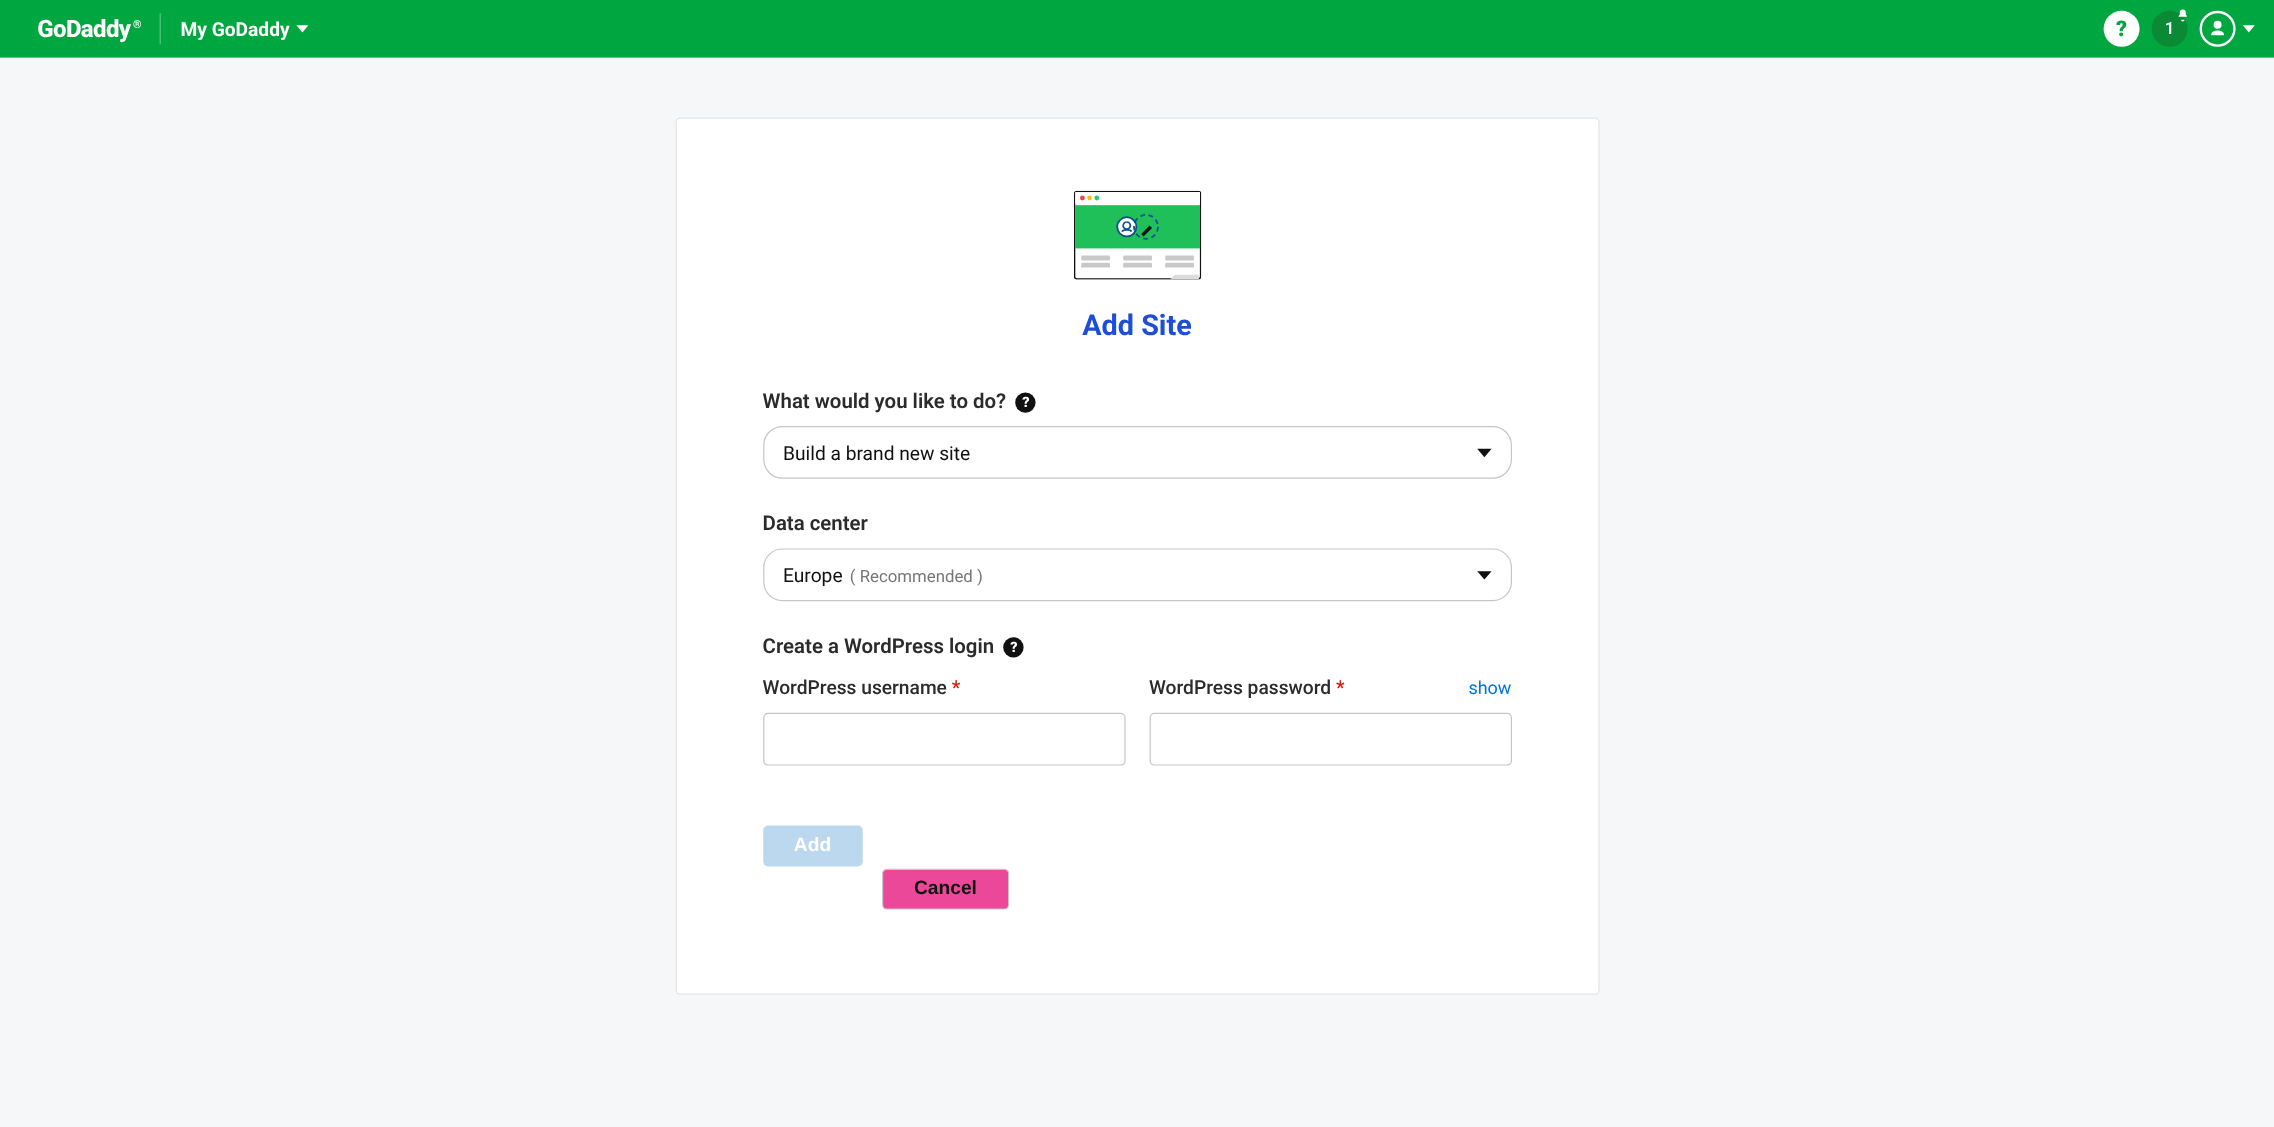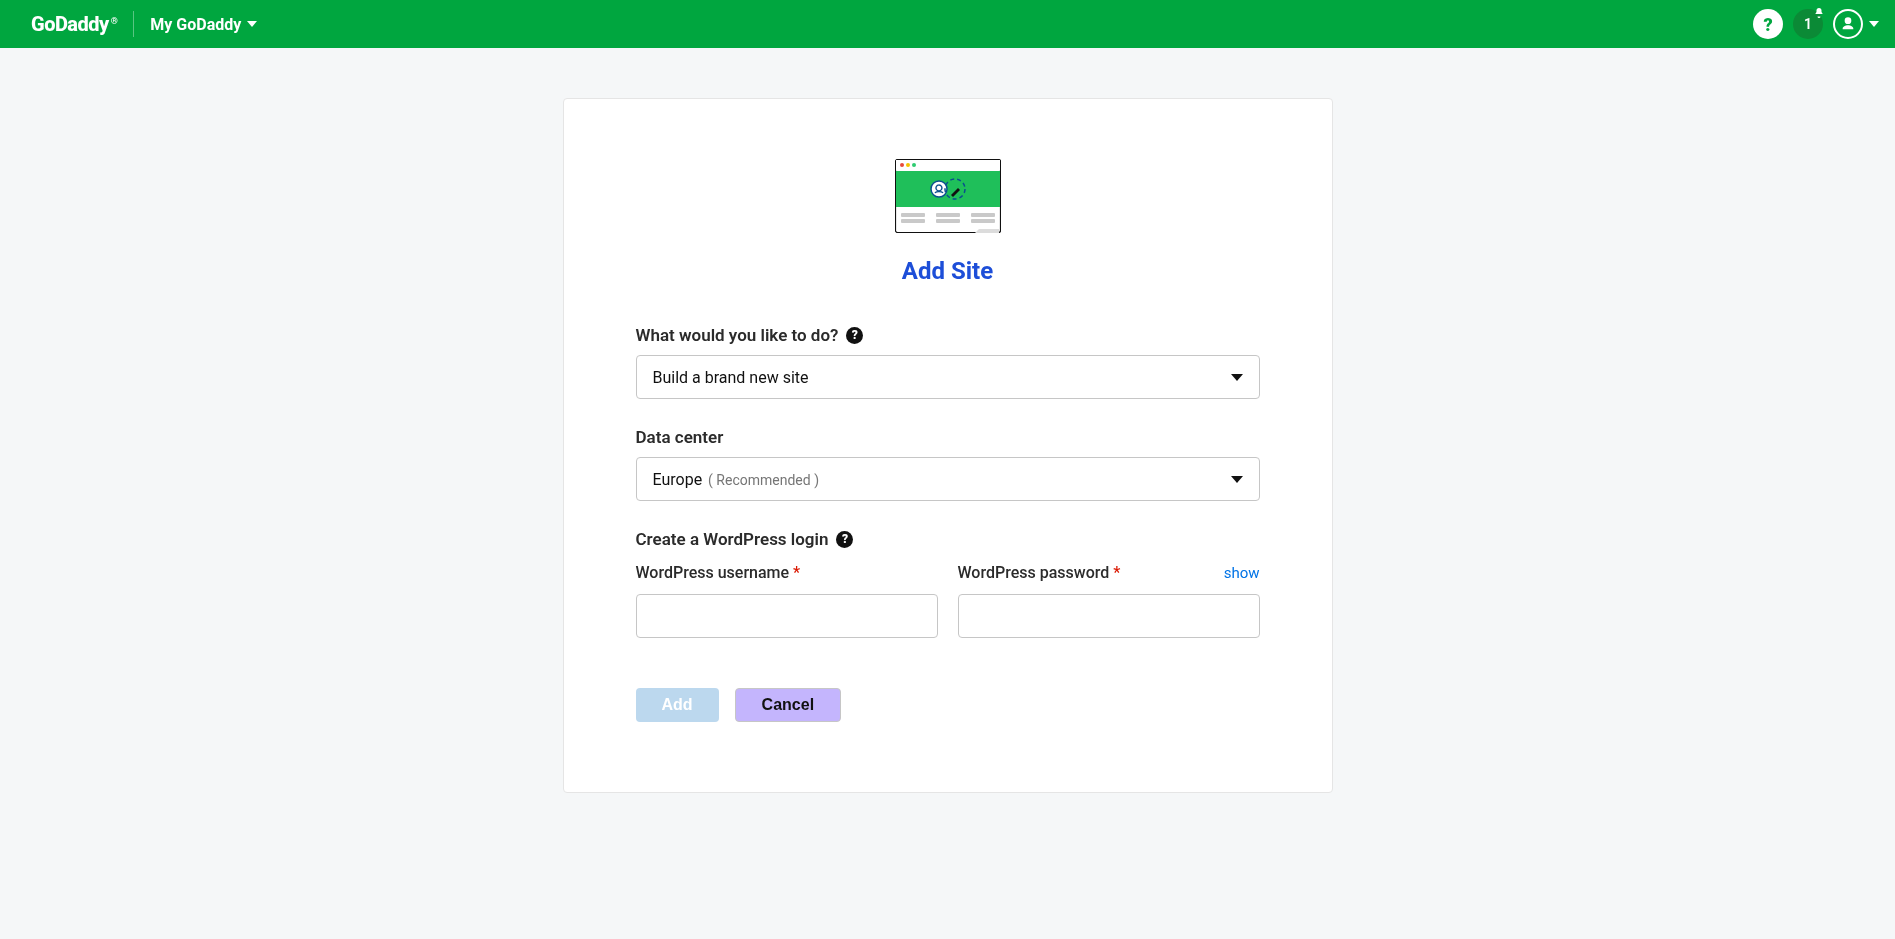--- a/index.html
+++ b/index.html
@@ -127,21 +127,21 @@
     background:#111; color:#fff;
     display:inline-flex; align-items:center; justify-content:center;
     font-size:12px; font-weight:900;
     cursor:pointer;
   }
 
   .select {
     width:100%;
     height:44px;
     border:1px solid #c6c6c6;
-    border-radius:4px;
+    border-radius:16px;
     background:#fff;
     display:flex;
     align-items:center;
     justify-content:space-between;
     padding:0 16px;
     cursor:pointer;
     font-size:16px;
     color:#111;
   }
   .select .caret {
@@ -195,23 +195,24 @@
     font-weight:600;
     cursor:pointer;
     border:none;
   }
   .btn-primary-disabled {
     background:#bcd8ee;
     color:#fff;
     cursor:default;
   }
   .btn-secondary {
-    background:#c4b5fd;
+    background:#ec4899;
     border:1px solid #c6c6c6;
     color:#111;
+    margin-top:36px;
   }
 </style>
 </head>
 <body>
 
 <div class="topbar">
   <div class="logo">
     <span>GoDaddy</span>
     <span class="reg">®</span>
   </div>

